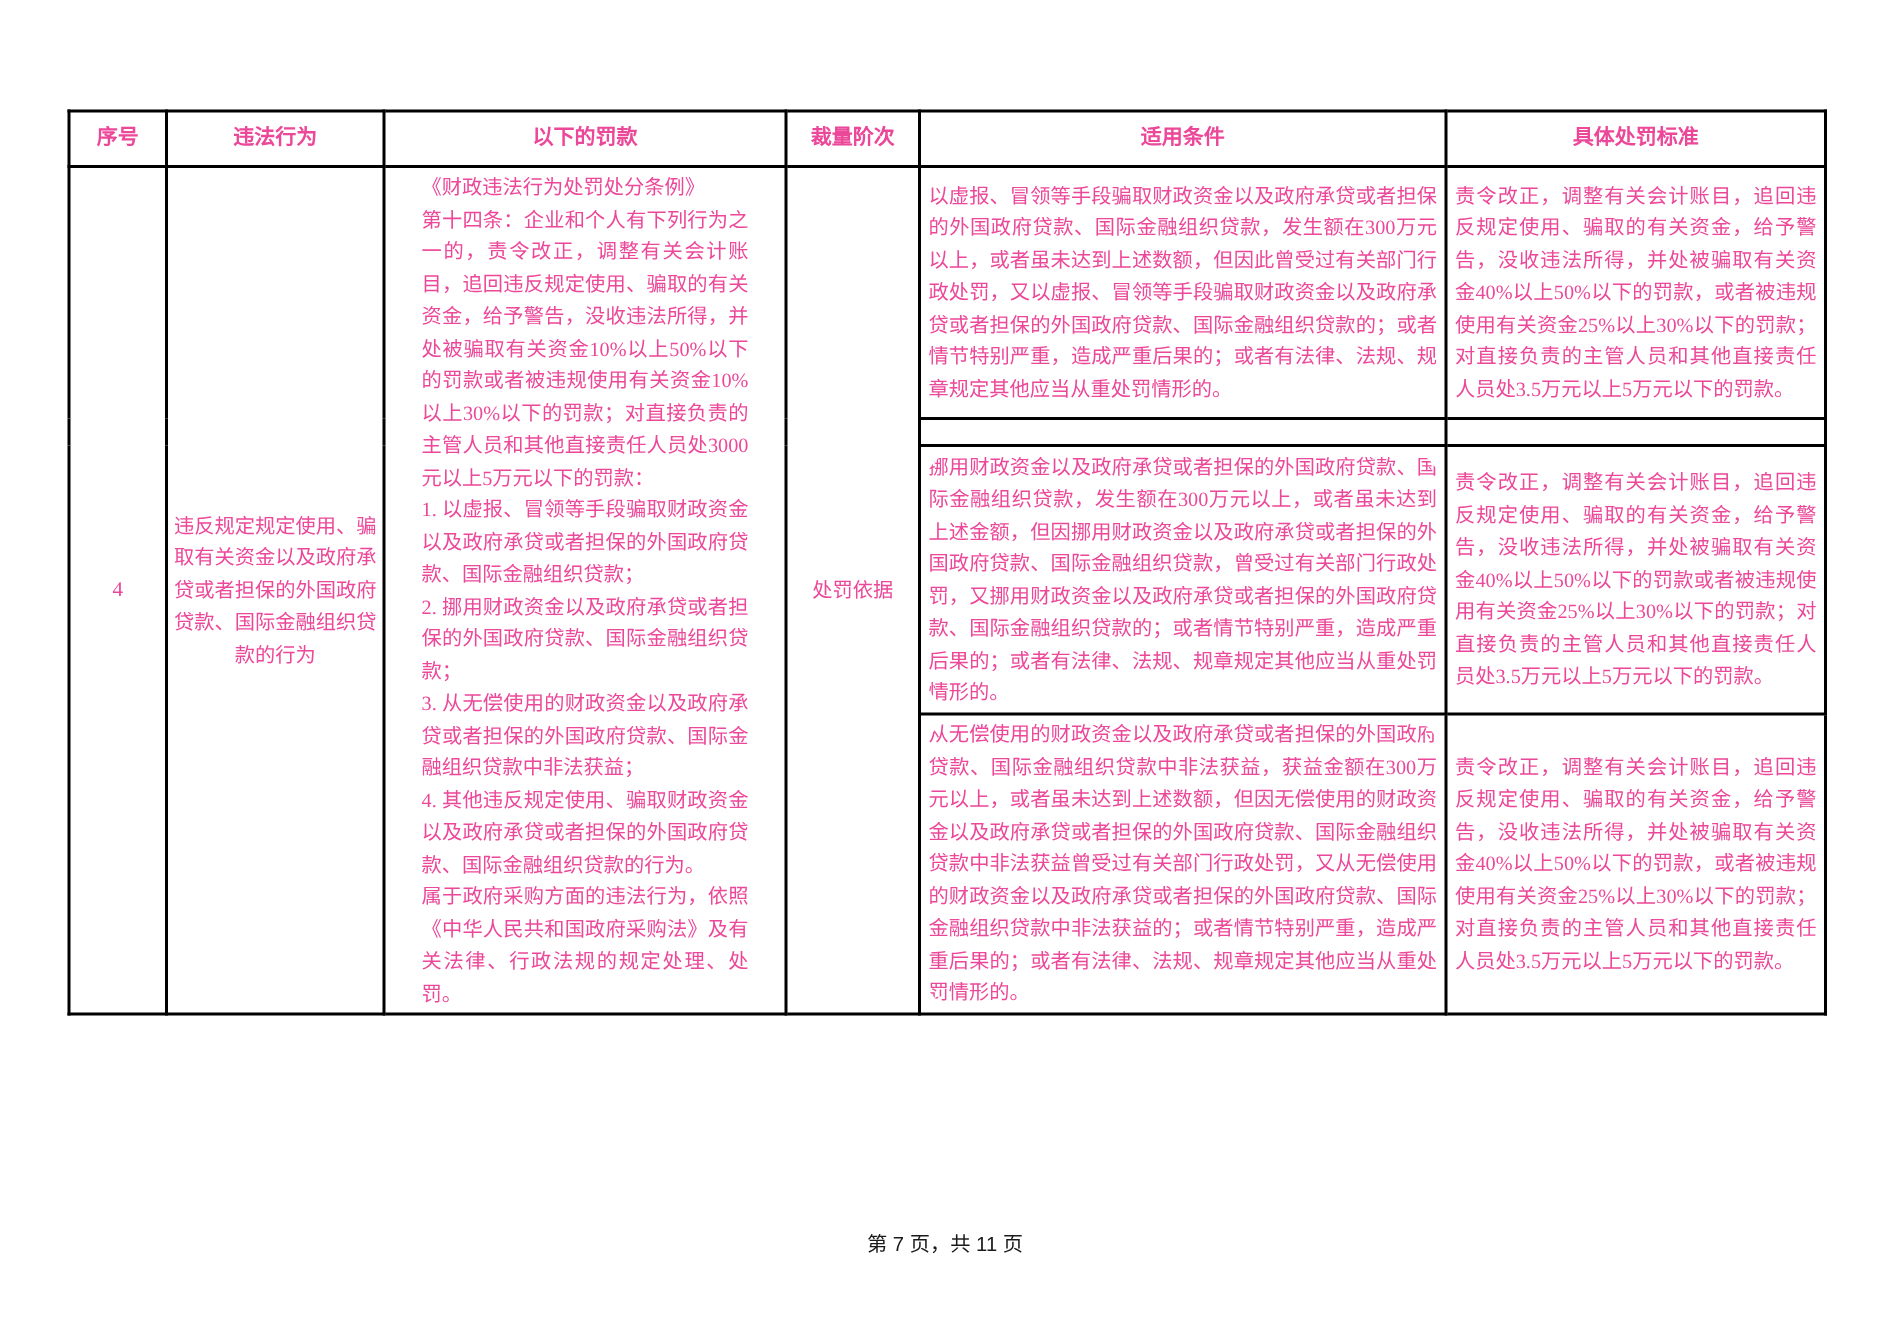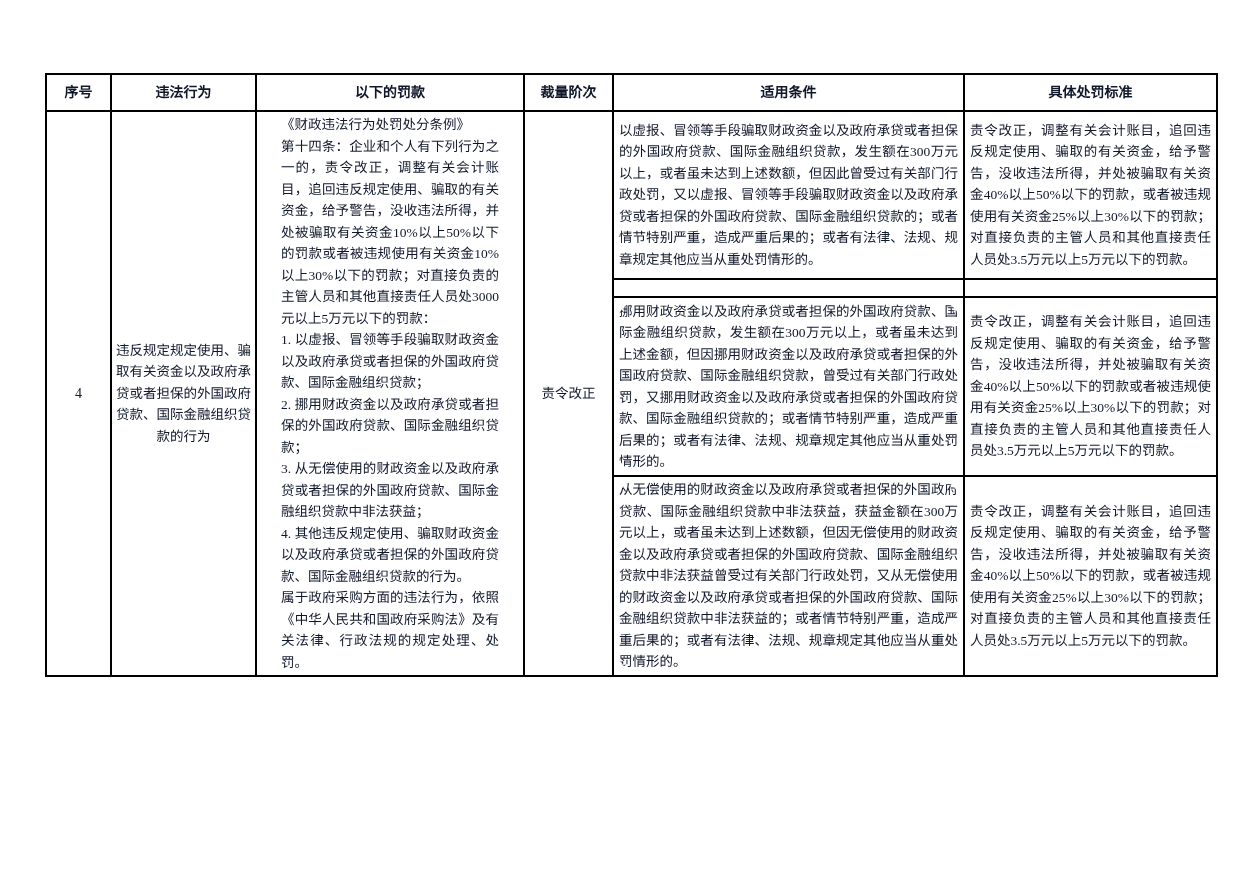--- a/index.html
+++ b/index.html
@@ -6,21 +6,21 @@
   body{
     width:1260px;height:879px;position:relative;overflow:hidden;
     background:#ffffff;color:#000000;
     font-family:"Liberation Serif","DejaVu Serif",serif;
   }
   .page{position:absolute;inset:0;background:#ffffff;}
 
   table.penalty-table{
     position:absolute;left:45px;top:73px;width:1171px;
     border-collapse:collapse;table-layout:fixed;
-    font-size:13.5px;line-height:21.5px;color:#0f172a;
+    font-size:13.5px;line-height:21.5px;color:#ec4899;
   }
   .penalty-table th,.penalty-table td{
     border:2px solid #000000;
     vertical-align:middle;
     padding:2px 6px;
     box-sizing:border-box;
     overflow:hidden;
   }
   .penalty-table thead tr{height:37px;}
   .penalty-table th{
@@ -78,33 +78,34 @@
         <td class="c-behavior" rowspan="4">违反规定规定使用、骗取有关资金以及政府承贷或者担保的外国政府贷款、国际金融组织贷款的行为</td>
         <td class="c-basis" rowspan="4">
           <div class="para">《财政违法行为处罚处分条例》</div>
           <div class="para">第十四条：企业和个人有下列行为之一的，责令改正，调整有关会计账目，追回违反规定使用、骗取的有关资金，给予警告，没收违法所得，并处被骗取有关资金10%以上50%以下的罚款或者被违规使用有关资金10%以上30%以下的罚款；对直接负责的主管人员和其他直接责任人员处3000元以上5万元以下的罚款：</div>
           <div class="para">1. 以虚报、冒领等手段骗取财政资金以及政府承贷或者担保的外国政府贷款、国际金融组织贷款；</div>
           <div class="para">2. 挪用财政资金以及政府承贷或者担保的外国政府贷款、国际金融组织贷款；</div>
           <div class="para">3. 从无偿使用的财政资金以及政府承贷或者担保的外国政府贷款、国际金融组织贷款中非法获益；</div>
           <div class="para">4. 其他违反规定使用、骗取财政资金以及政府承贷或者担保的外国政府贷款、国际金融组织贷款的行为。</div>
           <div class="para">属于政府采购方面的违法行为，依照《中华人民共和国政府采购法》及有关法律、行政法规的规定处理、处罚。</div>
         </td>
-        <td class="c-discretion" rowspan="4">责令改正</td>
+        <td class="c-discretion" rowspan="4">处罚依据</td>
         <td class="c-cond">以虚报、冒领等手段骗取财政资金以及政府承贷或者担保的外国政府贷款、国际金融组织贷款，发生额在300万元以上，或者虽未达到上述数额，但因此曾受过有关部门行政处罚，又以虚报、冒领等手段骗取财政资金以及政府承贷或者担保的外国政府贷款、国际金融组织贷款的；或者情节特别严重，造成严重后果的；或者有法律、法规、规章规定其他应当从重处罚情形的。</td>
         <td class="c-std">责令改正，调整有关会计账目，追回违反规定使用、骗取的有关资金，给予警告，没收违法所得，并处被骗取有关资金40%以上50%以下的罚款，或者被违规使用有关资金25%以上30%以下的罚款；对直接负责的主管人员和其他直接责任人员处3.5万元以上5万元以下的罚款。</td>
       </tr>
       <tr class="spacer-row">
         <td class="sp"></td>
         <td class="sp"></td>
       </tr>
       <tr class="sub-row-2">
         <td class="c-cond">挪用财政资金以及政府承贷或者担保的外国政府贷款、国际金融组织贷款，发生额在300万元以上，或者虽未达到上述金额，但因挪用财政资金以及政府承贷或者担保的外国政府贷款、国际金融组织贷款，曾受过有关部门行政处罚，又挪用财政资金以及政府承贷或者担保的外国政府贷款、国际金融组织贷款的；或者情节特别严重，造成严重后果的；或者有法律、法规、规章规定其他应当从重处罚情形的。</td>
         <td class="c-std">责令改正，调整有关会计账目，追回违反规定使用、骗取的有关资金，给予警告，没收违法所得，并处被骗取有关资金40%以上50%以下的罚款或者被违规使用有关资金25%以上30%以下的罚款；对直接负责的主管人员和其他直接责任人员处3.5万元以上5万元以下的罚款。</td>
       </tr>
       <tr class="sub-row-3">
         <td class="c-cond">从无偿使用的财政资金以及政府承贷或者担保的外国政府贷款、国际金融组织贷款中非法获益，获益金额在300万元以上，或者虽未达到上述数额，但因无偿使用的财政资金以及政府承贷或者担保的外国政府贷款、国际金融组织贷款中非法获益曾受过有关部门行政处罚，又从无偿使用的财政资金以及政府承贷或者担保的外国政府贷款、国际金融组织贷款中非法获益的；或者情节特别严重，造成严重后果的；或者有法律、法规、规章规定其他应当从重处罚情形的。</td>
         <td class="c-std">责令改正，调整有关会计账目，追回违反规定使用、骗取的有关资金，给予警告，没收违法所得，并处被骗取有关资金40%以上50%以下的罚款，或者被违规使用有关资金25%以上30%以下的罚款；对直接负责的主管人员和其他直接责任人员处3.5万元以上5万元以下的罚款。</td>
       </tr>
     </tbody>
   </table>
 
+  <div class="footer">第 7 页，共 11 页</div>
 
 </div>
 
 </body></html>

